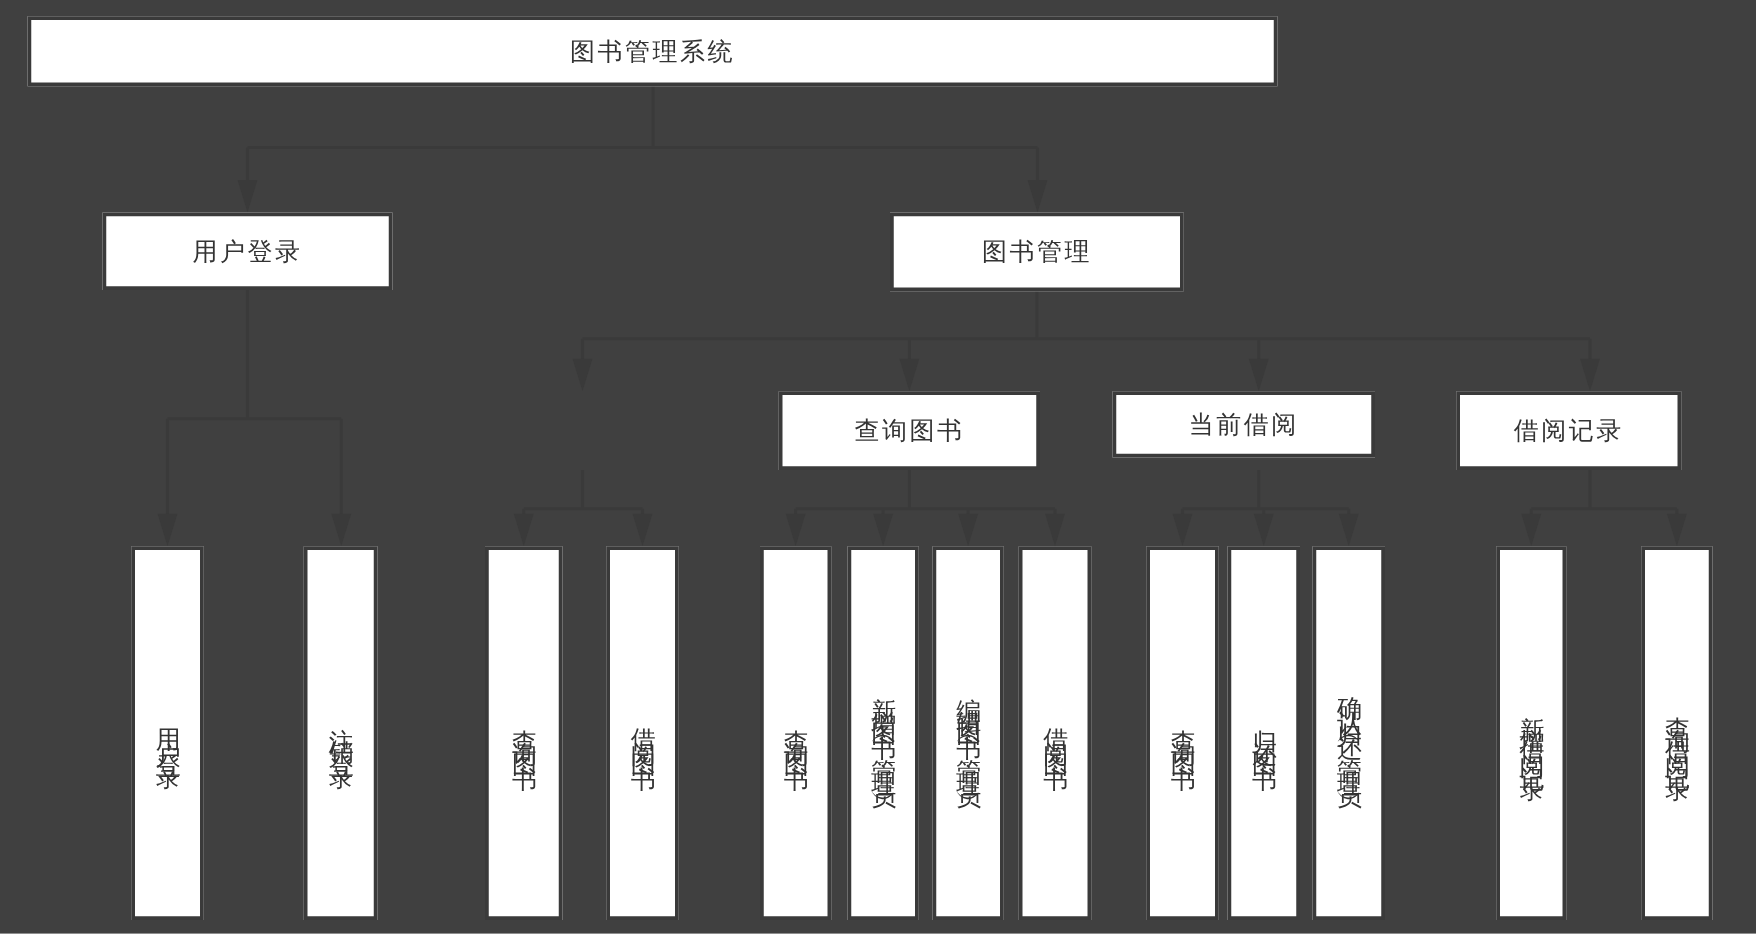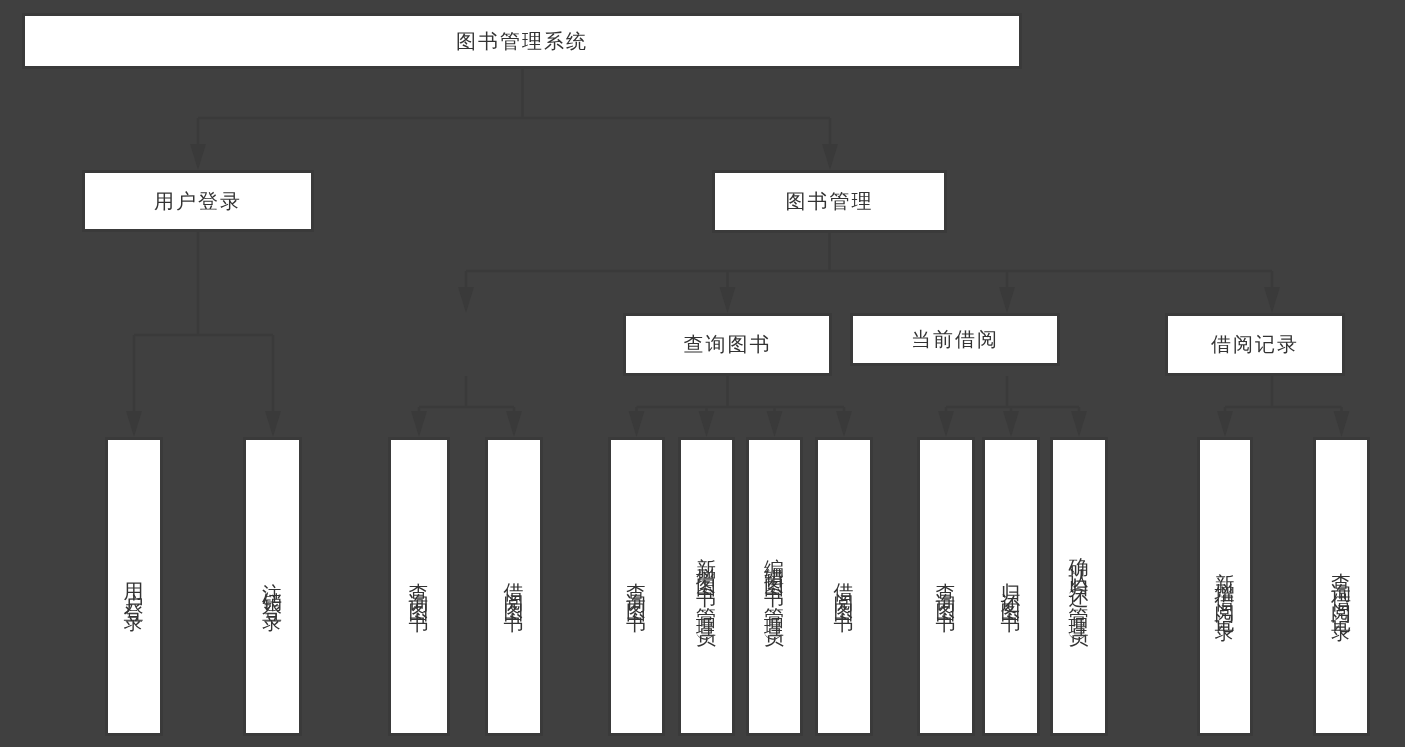--- a/index.html
+++ b/index.html
@@ -107,21 +107,21 @@
   <div class="box" style="left:82px; top:170px; width:232px; height:62px;">
     <span class="hlabel">用户登录</span>
   </div>
   <div class="box" style="left:712px; top:170px; width:235px; height:63px;text-align:right;">
     <span class="hlabel">图书管理</span>
   </div>
 
   <div class="box" style="left:623px; top:313px; width:209px; height:63px;">
     <span class="hlabel">查询图书</span>
   </div>
-  <div class="box" style="left:850px; top:313px; width:210px; height:53px;">
+  <div class="box" style="left:890px; top:313px; width:210px; height:53px;">
     <span class="hlabel">当前借阅</span>
   </div>
   <div class="box" style="left:1165px; top:313px; width:180px; height:63px;">
     <span class="hlabel">借阅记录</span>
   </div>
 
   <div class="box" style="left:105px; top:437px; width:58px; height:299px;">
     <span class="vlabel">用户登录</span>
   </div>
   <div class="box" style="left:243px; top:437px; width:59px; height:299px;">

